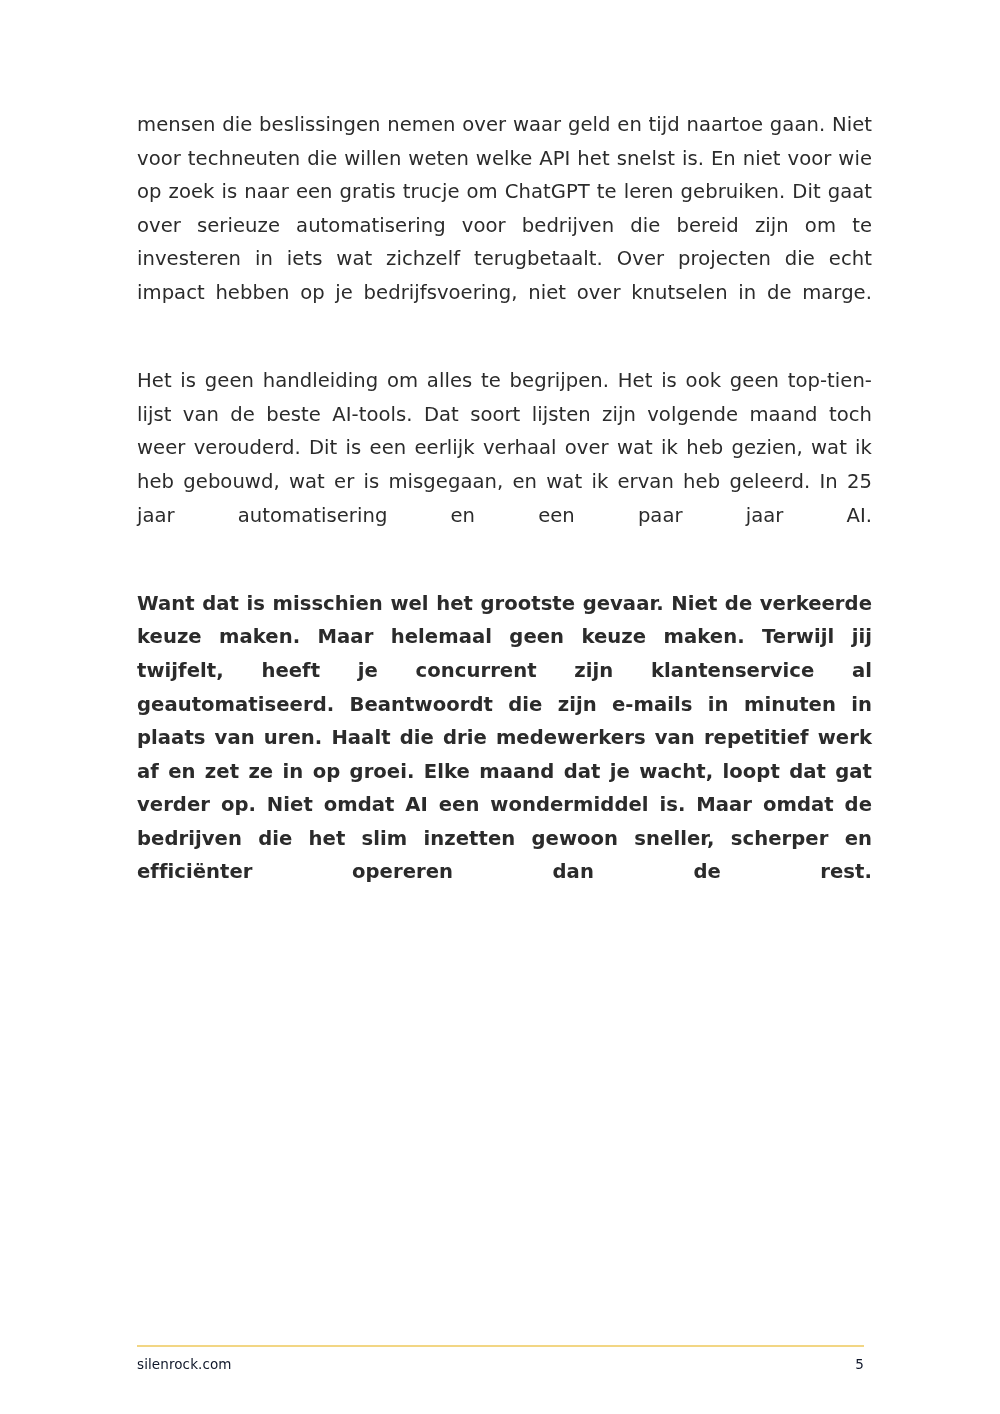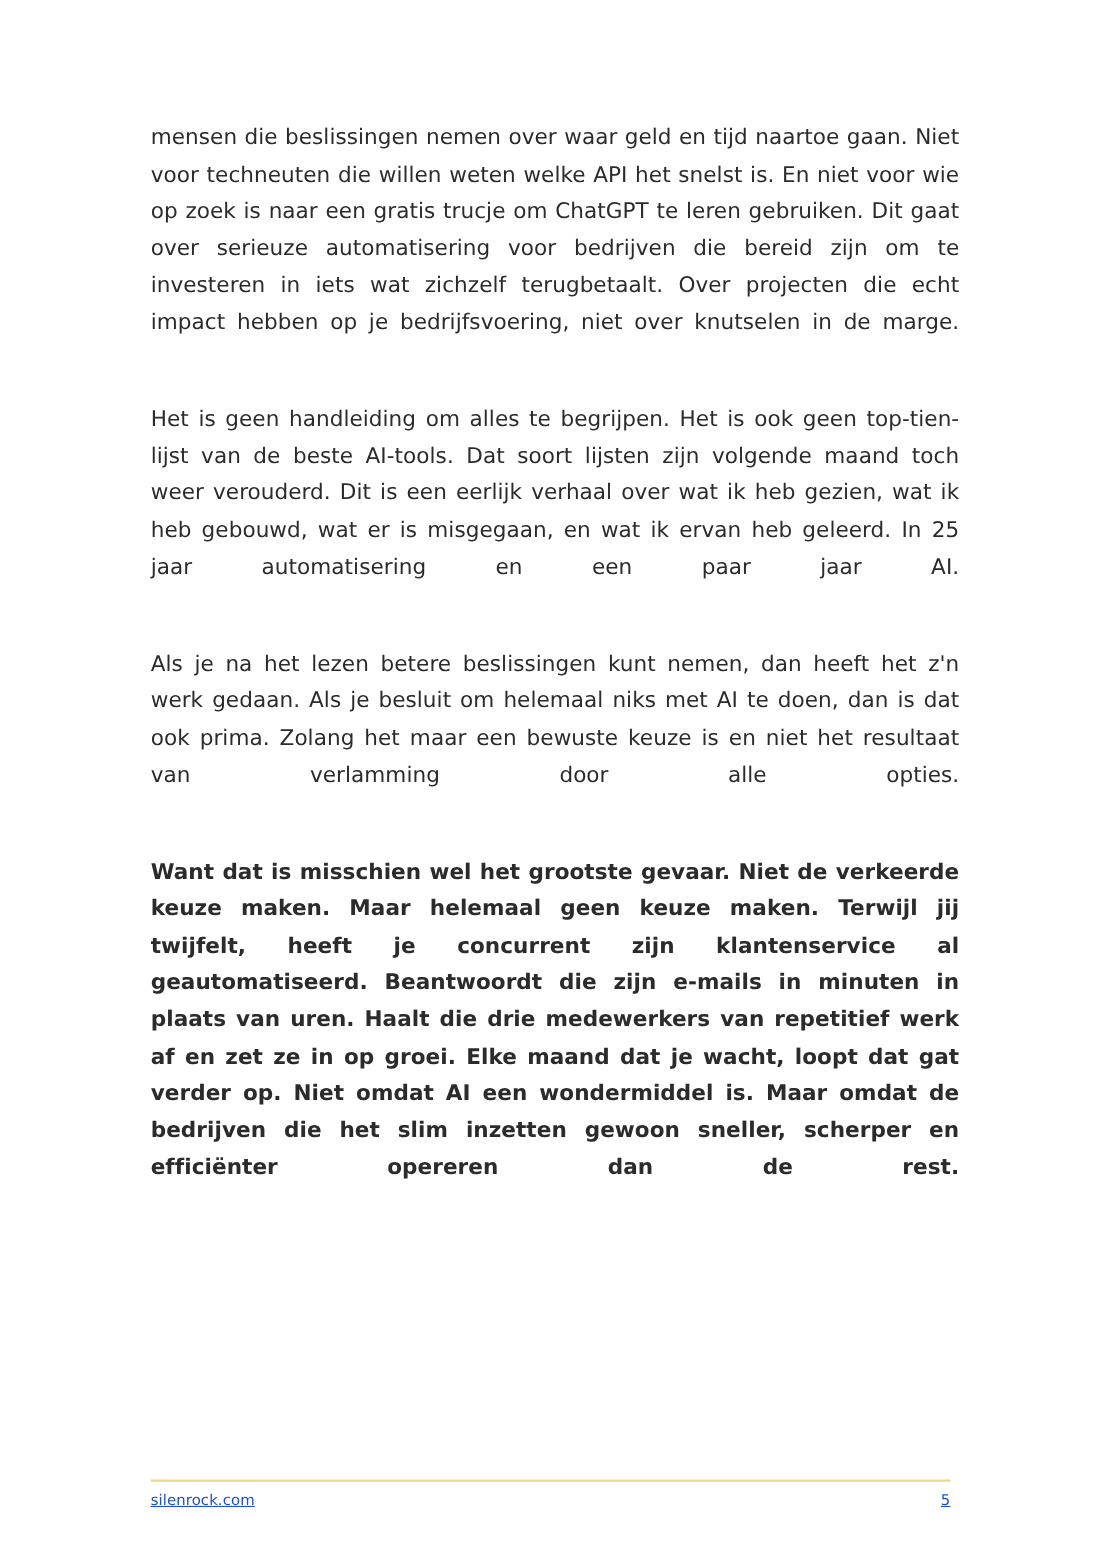--- a/index.html
+++ b/index.html
@@ -71,39 +71,37 @@
     display: flex;
     justify-content: space-between;
     align-items: baseline;
     margin-top: 9px;
   }
 
   .footer-site,
   .footer-pageno {
     font-size: 13.5px;
     line-height: 17px;
-    color: #1d4ed8;
+    color: #0f172a;
     letter-spacing: 0.1px;
     white-space: nowrap;
-    text-decoration: underline;
   }
 
   .footer-pageno {
     text-align: right;
   }
 </style>
 </head>
 <body>
 
 <div class="page">
 
   <div class="content">
     <p class="para">mensen die beslissingen nemen over waar geld en tijd naartoe gaan. Niet voor techneuten die willen weten welke API het snelst is. En niet voor wie op zoek is naar een gratis trucje om ChatGPT te leren gebruiken. Dit gaat over serieuze automatisering voor bedrijven die bereid zijn om te investeren in iets wat zichzelf terugbetaalt. Over projecten die echt impact hebben op je bedrijfsvoering, niet over knutselen in de marge.</p>
     <p class="para">Het is geen handleiding om alles te begrijpen. Het is ook geen top-tien-lijst van de beste AI-tools. Dat soort lijsten zijn volgende maand toch weer verouderd. Dit is een eerlijk verhaal over wat ik heb gezien, wat ik heb gebouwd, wat er is misgegaan, en wat ik ervan heb geleerd. In 25 jaar automatisering en een paar jaar AI.</p>
-    <p class="para">Als je na het lezen betere beslissingen kunt nemen, dan heeft het z'n werk gedaan. Als je besluit om helemaal niks met AI te doen, dan is dat ook prima. Zolang het maar een bewuste keuze is en niet het resultaat van verlamming door alle opties.</p>
     <p class="para">Want dat is misschien wel het grootste gevaar. Niet de verkeerde keuze maken. Maar helemaal geen keuze maken. Terwijl jij twijfelt, heeft je concurrent zijn klantenservice al geautomatiseerd. Beantwoordt die zijn e-mails in minuten in plaats van uren. Haalt die drie medewerkers van repetitief werk af en zet ze in op groei. Elke maand dat je wacht, loopt dat gat verder op. Niet omdat AI een wondermiddel is. Maar omdat de bedrijven die het slim inzetten gewoon sneller, scherper en efficiënter opereren dan de rest.</p>
   </div>
 
   <div class="footer">
     <hr class="footer-rule">
     <div class="footer-row">
       <span class="footer-site">silenrock.com</span>
       <span class="footer-pageno">5</span>
     </div>
   </div>

